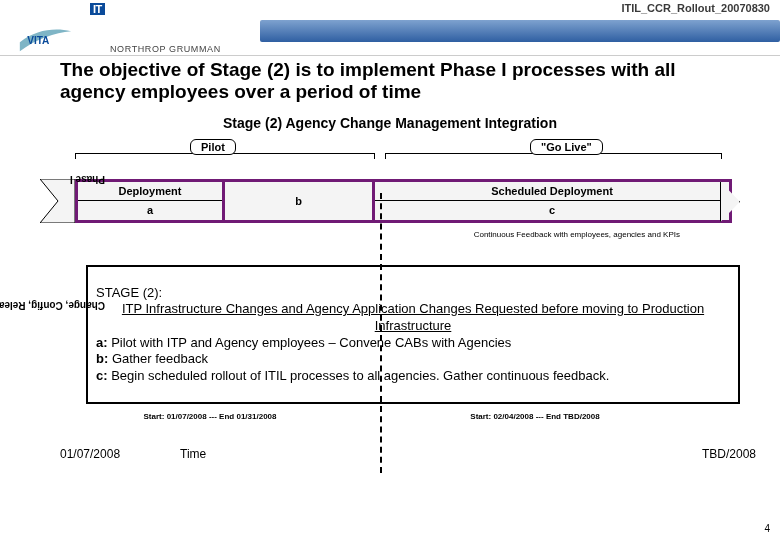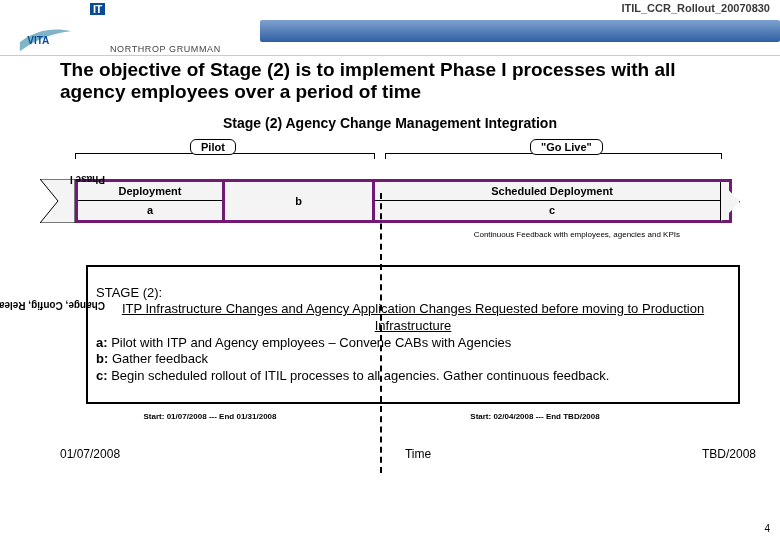--- a/index.html
+++ b/index.html
@@ -32,21 +32,21 @@
   .rot-label{width:26px;font-size:10px;font-weight:bold;text-align:center;line-height:1.05}
   .rot-label span{display:inline-block;transform:rotate(-90deg) translateX(-45px);transform-origin:left top;white-space:nowrap}
   .box2{flex:1;border:2px solid #000;padding:18px 8px;font-size:13px;line-height:1.28}
   .box2 .title2{font-weight:normal}
   .box2 .u{text-decoration:underline}
   .dates-row{display:flex;margin:8px 40px 0 90px;font-size:8px;font-weight:bold}
   .dates-row .l{flex:0 0 240px;text-align:center}
   .dates-row .r{flex:1;text-align:center}
   .axis{display:flex;margin:26px 24px 0 60px;font-size:12px;font-weight:normal;align-items:baseline}
   .axis .start{flex:0 0 120px}
-  .axis .mid{flex:1;text-align:center}
+  .axis .mid{flex:1;text-align:left}
   .axis .end{flex:0 0 100px;text-align:right}
   .pagenum{position:absolute;right:10px;bottom:6px;font-size:10px}
 </style>
 </head>
 <body>
 
 <div class="header">
   <div class="doc-id">ITIL_CCR_Rollout_20070830</div>
   <div class="header-bar"></div>
   <div class="logo-vita">

